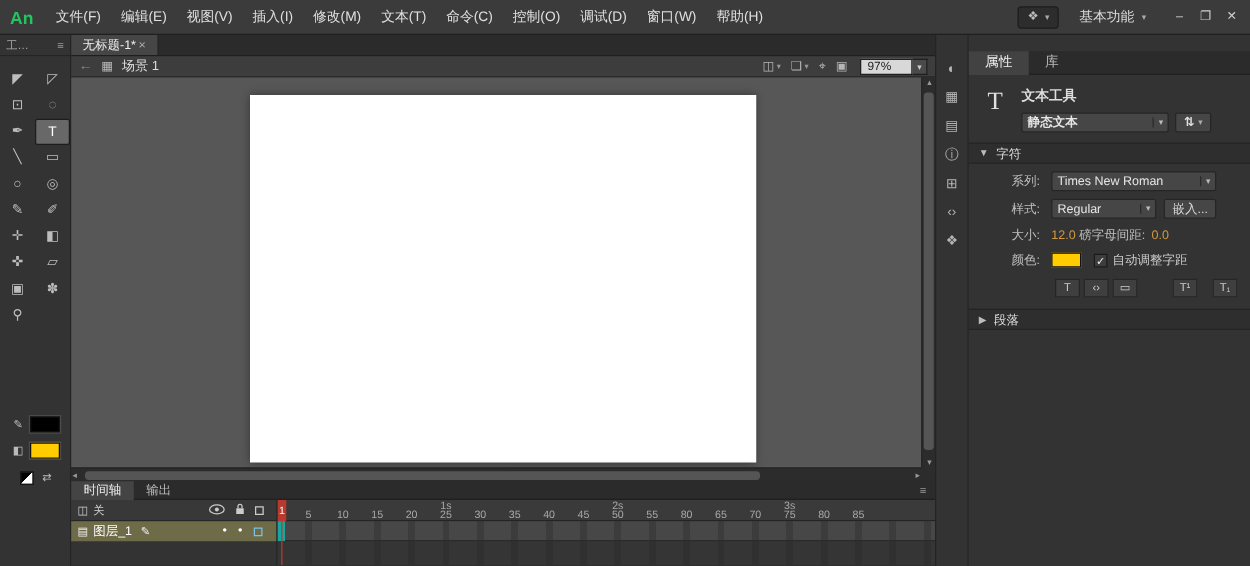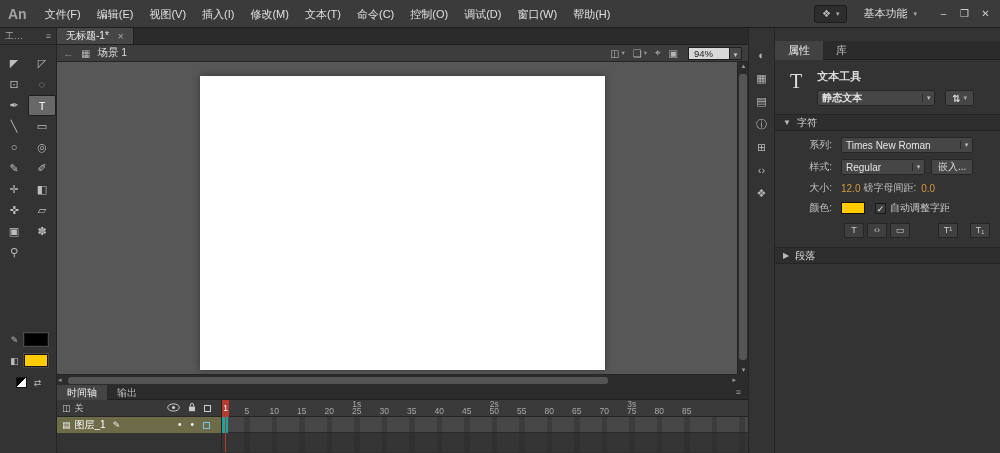--- a/index.html
+++ b/index.html
@@ -39,21 +39,21 @@
   .swatch{width:24px;height:13px;border:1px solid #141414;outline:1px solid #4a4a4a;}
   .mini-row{display:flex;gap:7px;align-items:center;margin-top:2px;}
   .mini-bw{width:11px;height:11px;background:linear-gradient(135deg,#000 0 50%,#fff 50% 100%);
            border:1px solid #141414;}
   .mini-swap{color:#bbb;font-size:9px;}
 
   
   .doc-tabbar{position:absolute;left:57px;top:28px;width:691px;height:17px;background:#2b2b2b;
               border-bottom:1px solid #1f1f1f;display:flex;}
   .doc-tab{background:#464646;border-right:1px solid #1f1f1f;display:flex;align-items:center;
-           padding:0 9px;gap:9px;font-size:10px;color:#eee;}
+           padding:0 9px;gap:2px;font-size:10px;color:#eee;}
   .tab-close{color:#aaa;font-size:10px;}
 
   
   .stage-bar{position:absolute;left:57px;top:45px;width:691px;height:17px;background:#3d3d3d;
              border-bottom:1px solid #262626;display:flex;align-items:center;padding:0 6px;gap:7px;}
   .sb-back{color:#8a8a8a;font-size:11px;}
   .sb-scene-ico{color:#b5b5b5;font-size:10px;}
   .sb-scene{color:#ddd;font-size:10.5px;}
   .sb-right{margin-left:auto;display:flex;align-items:center;gap:8px;}
   .sb-ico{color:#b5b5b5;font-size:10px;display:flex;align-items:center;gap:2px;}
@@ -124,21 +124,21 @@
   .props-tabs{position:absolute;left:0;top:13px;width:225px;height:19px;background:#2b2b2b;
               border-bottom:1px solid #1f1f1f;display:flex;}
   .ptab{padding:0 13px;height:19px;line-height:19px;font-size:11px;color:#bbb;}
   .ptab.active{background:#424242;color:#eee;}
   .props-content{position:absolute;left:0;top:32px;width:225px;bottom:0;display:flex;
                  flex-direction:column;}
   .tool-row{display:flex;padding:9px 8px 8px 15px;gap:15px;align-items:flex-start;}
   .tool-T{font-size:20px;color:#e0e0e0;font-family:"Liberation Serif","DejaVu Serif",serif;margin-top:1px;}
   .tool-col{display:flex;flex-direction:column;gap:6px;flex:1;font-weight:bold;}
   .tool-name{font-size:11px;color:#ddd;}
-  .type-row{display:flex;gap:10px;align-items:center;}
+  .type-row{display:flex;gap:5px;align-items:center;}
   .dropdown{background:#464646;border:1px solid #262626;border-radius:2px;height:16px;
             display:flex;align-items:center;font-size:10px;color:#e5e5e5;}
   .dd-val{flex:1;padding:0 4px;white-space:nowrap;overflow:hidden;}
   .dd-arrow{width:12px;text-align:center;border-left:1px solid #2a2a2a;color:#bbb;font-size:7px;flex:none;}
   .w-type{width:118px;}
   .w-family{width:132px;}
   .w-style{width:84px;}
   .w-aa{width:126px;}
   .btn-small{background:#464646;border:1px solid #262626;border-radius:2px;height:16px;
              padding:0 6px;font-size:10px;color:#ddd;display:flex;align-items:center;gap:3px;}
@@ -160,21 +160,21 @@
         font-size:9px;color:#ccc;line-height:13px;padding:0 2px;}
   .tgl-right{margin-left:auto;display:flex;gap:12px;}
   .sect.para{margin-top:9px;}
 </style>
 </head>
 <body>
 
 <div id="app">
 
   <div class="titlebar">
-    <span class="logo" style="color: #a3a3a3;">An</span>
+    <span class="logo" style="color: #22c55e;">An</span>
     <div class="menus" id="menus">
         <span class="menu-item">文件(F)</span>
         <span class="menu-item">编辑(E)</span>
         <span class="menu-item">视图(V)</span>
         <span class="menu-item">插入(I)</span>
         <span class="menu-item">修改(M)</span>
         <span class="menu-item">文本(T)</span>
         <span class="menu-item">命令(C)</span>
         <span class="menu-item">控制(O)</span>
         <span class="menu-item">调试(D)</span>
@@ -261,21 +261,21 @@
         <span>❏</span>
         <span class="sb-caret">▾</span>
       </span>
       <span class="sb-ico">
         <span>⌖</span>
       </span>
       <span class="sb-ico">
         <span>▣</span>
       </span>
       <span class="zoom">
-        <span class="zoom-val">94%</span>
+        <span class="zoom-val">97%</span>
         <span class="zoom-caret">▾</span>
       </span>
     </div>
   </div>
 
   <div class="canvas">
     <div class="stage"></div>
   </div>
 
   <div class="vscroll">

